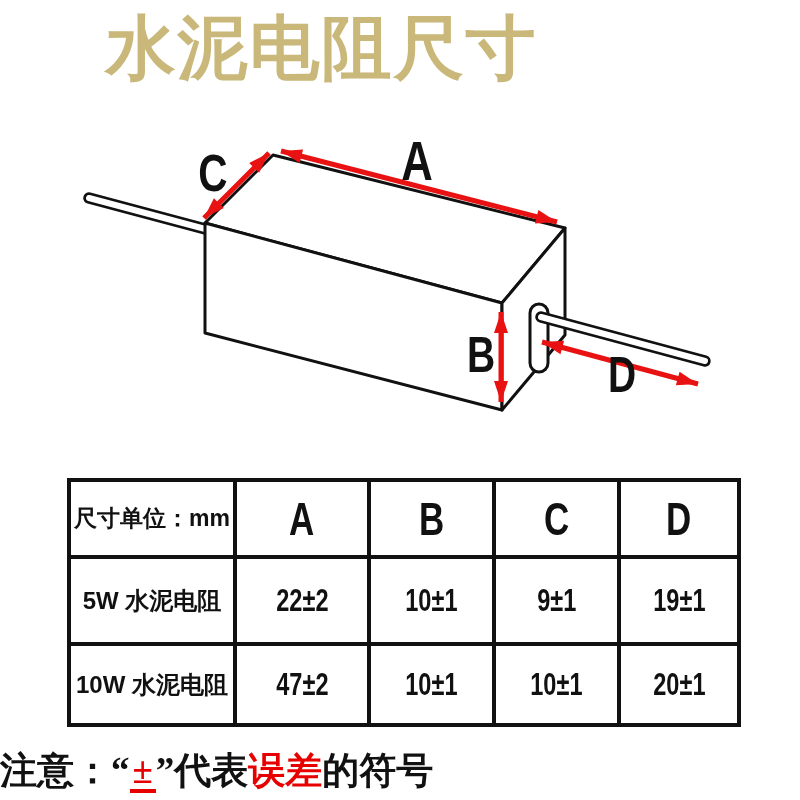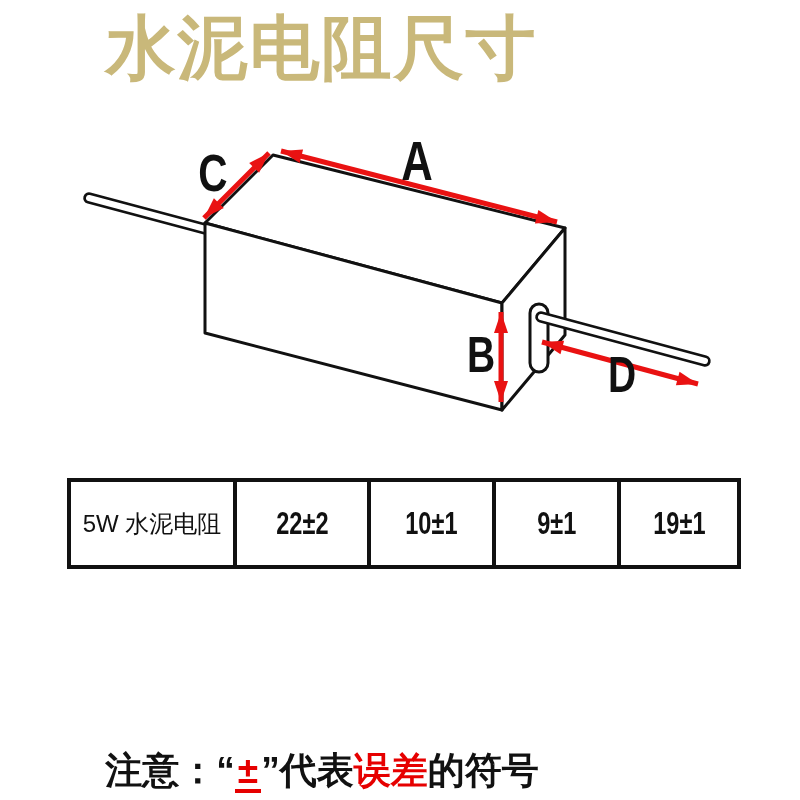--- a/index.html
+++ b/index.html
@@ -22,26 +22,26 @@
   table.spec{
     position:absolute;left:67px;top:478px;width:670px;
     border-collapse:collapse;table-layout:fixed;background:#ffffff;
   }
   table.spec td{
     border:4px solid #111111;text-align:center;vertical-align:middle;
     padding:0;overflow:hidden;
   }
   .unit-cell{font-size:23px;font-weight:bold;letter-spacing:0px;}
   .colhead{font-size:46px;font-weight:bold;}
-  .rowlabel{font-size:24px;font-weight:normal;white-space:nowrap;}
+  .rowlabel{font-size:24px;font-weight:bold;white-space:nowrap;}
   .val{font-size:31px;font-weight:bold;text-decoration:underline;}
   .cond{display:inline-block;transform:scaleX(0.76);transform-origin:center;}
   .note{
-    position:absolute;top:748px;left:0;width:644px;text-align:center;
-    font-size:37px;font-weight:bold;line-height:46px;white-space:nowrap;
+    position:absolute;top:748px;left:0;width:644px;text-align:left;
+    font-size:37px;font-weight:bold;line-height:46px;white-space:nowrap;font-family:Liberation Serif, serif;
   }
   .note .pm{
     color:#e60000;border-bottom:4px solid #e60000;
     padding:0 3px;display:inline-block;line-height:36px;
   }
   .note .hl{color:#e60000;}
 </style>
 </head>
 <body>
 
@@ -84,23 +84,37 @@
 
 <table class="spec">
   <colgroup>
     <col style="width:166px">
       <col style="width:134px">
       <col style="width:125px">
     <col style="width:125px">
       <col style="width:120px">
   </colgroup>
   <tbody>
+    <tr style="height:77px">
+      <td class="unit-cell">尺寸单位：mm</td>
+      <td class="colhead"><span class="cond">A</span></td>
+      <td class="colhead"><span class="cond">B</span></td>
+      <td class="colhead"><span class="cond">C</span></td>
+      <td class="colhead"><span class="cond">D</span></td>
+    </tr>
     <tr style="height:87px">
       <td class="rowlabel">5W 水泥电阻</td>
       <td class="val"><span class="cond">22±2</span></td>
       <td class="val"><span class="cond">10±1</span></td>
       <td class="val"><span class="cond">9±1</span></td>
       <td class="val"><span class="cond">19±1</span></td>
     </tr>
+    <tr style="height:81px">
+      <td class="rowlabel">10W 水泥电阻</td>
+      <td class="val"><span class="cond">47±2</span></td>
+      <td class="val"><span class="cond">10±1</span></td>
+      <td class="val"><span class="cond">10±1</span></td>
+      <td class="val"><span class="cond">20±1</span></td>
+    </tr>
   </tbody>
 </table>
 
 <div class="note"><span>注意：“</span><span class="pm">±</span><span>”代表</span><span class="hl">误差</span><span>的符号</span></div>
 
 </body></html>

